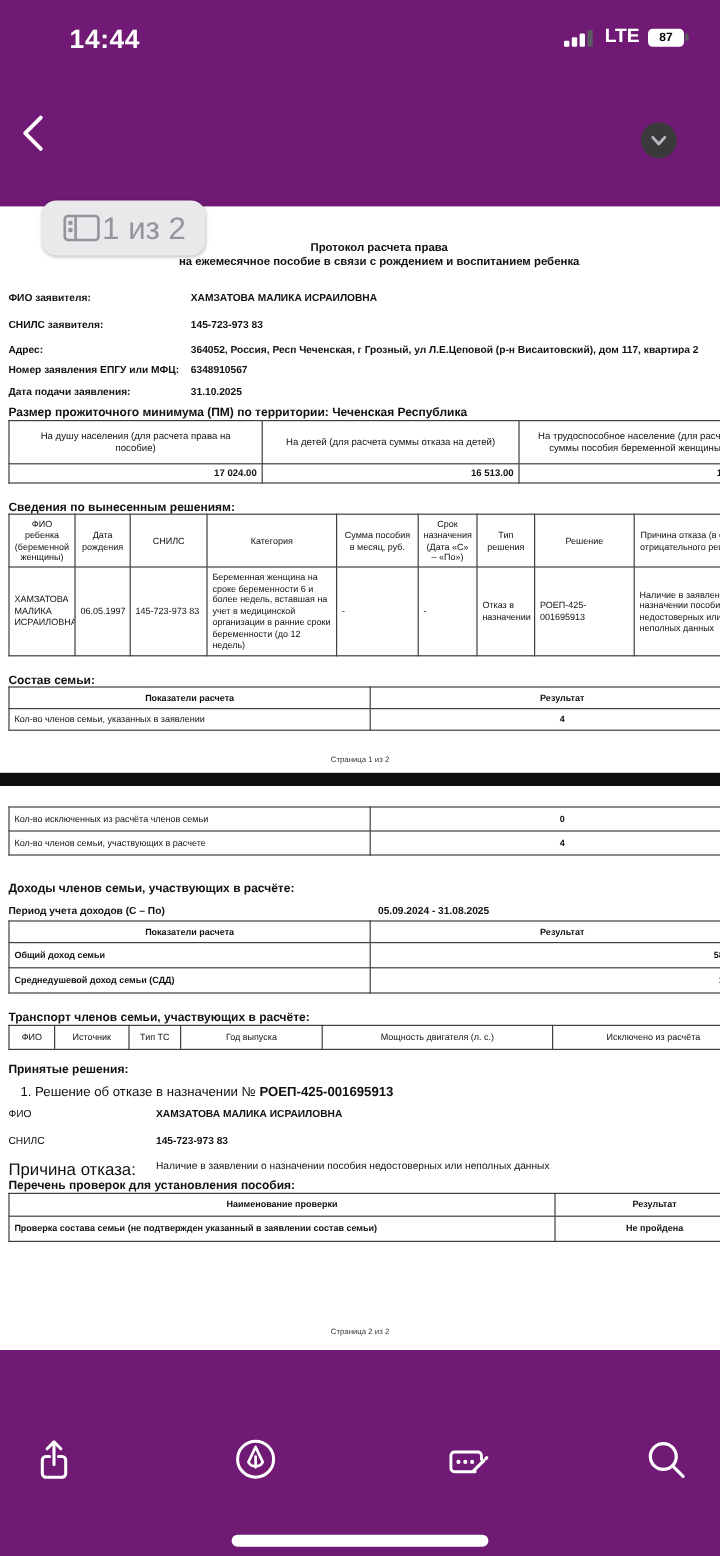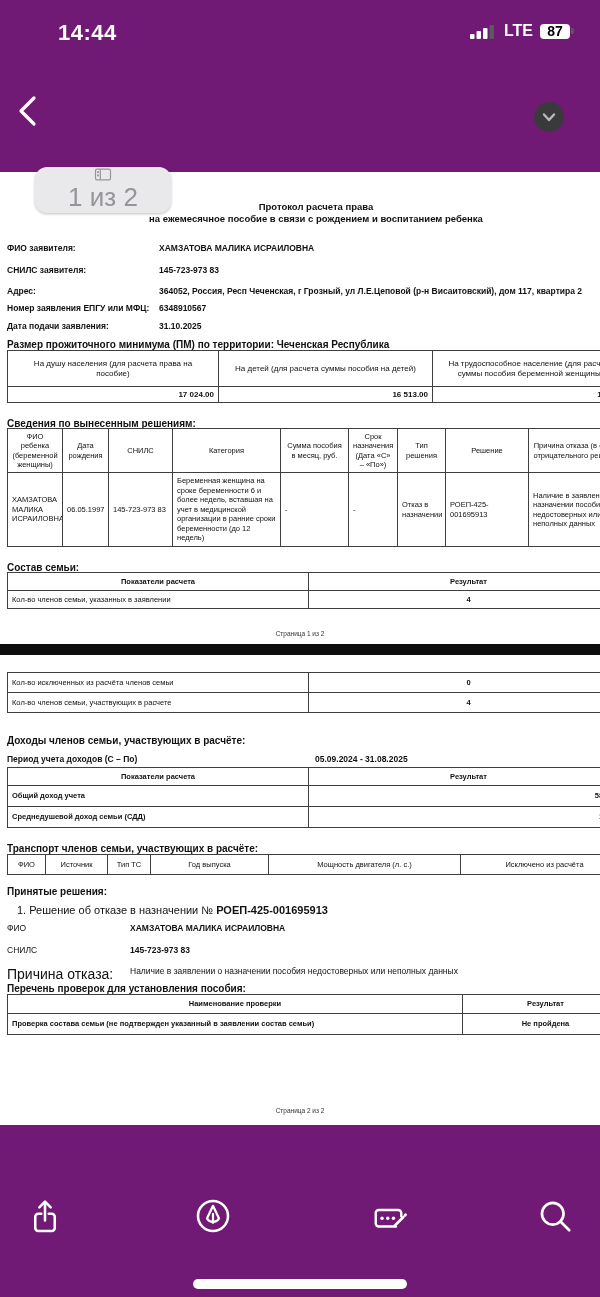--- a/index.html
+++ b/index.html
@@ -6,31 +6,31 @@
   .screen{position:relative;width:600px;height:1297px;background:#701a75;overflow:hidden;
           font-family:"Liberation Sans",sans-serif;}
   .abs{position:absolute;}
 
   
   .status-time{left:58px;top:20px;color:#fff;font-size:22px;font-weight:bold;letter-spacing:.5px;}
   .status-right{right:30px;top:22px;display:flex;align-items:center;gap:7px;}
   .lte{color:#fff;font-size:16px;font-weight:600;}
   .battery{position:relative;width:30px;height:15px;background:#fff;border-radius:4px;
            display:flex;align-items:center;justify-content:center;}
-  .battery span{color:#000;font-size:14px;font-weight:bold;}
+  .battery span{color:#000;font-size:10px;font-weight:bold;}
   .battery-tip{position:absolute;right:-4px;top:4.5px;width:3px;height:6px;background:#5a5a5e;border-radius:0 2px 2px 0;}
   .nav-back{left:12px;top:92px;width:34px;height:38px;}
   .nav-title{left:76px;top:95px;color:#fff;font-size:25px;font-weight:700;white-space:nowrap;}
   .nav-more{left:534px;top:102px;width:30px;height:30px;border-radius:50%;background:#3a3a3c;
             display:flex;align-items:center;justify-content:center;}
 
   
   .pager{left:35px;top:167px;width:136px;height:46px;border-radius:12px;background:#e9e9eb;
          display:flex;align-items:center;justify-content:center;gap:0;z-index:5;
-         box-shadow:0 1px 3px rgba(0,0,0,.25);flex-direction:column;}
+         box-shadow:0 1px 3px rgba(0,0,0,.25);}
   .pager-label{color:#94949a;font-size:26px;}
 
   
   .page{left:0;width:600px;background:#fff;overflow:hidden;}
   .page-inner{position:absolute;left:0;top:0;width:632px;color:#111;}
   .page1{top:172px;height:592px;}
   .sep{left:0;top:644px;width:600px;height:11px;background:#0e0e0e;}
   .page2{top:655px;height:470px;}
 
   .doc-title{left:0;top:29px;width:632px;text-align:center;font-size:9.5px;font-weight:bold;line-height:12px;}
@@ -116,21 +116,21 @@
       <div class="abs cap" style="left:7px;top:167px;">Размер прожиточного минимума (ПМ) по территории: Чеченская Республика</div>
       <table class="doc" style="top:178px;width:621px;font-size:8px;">
         <colgroup>
             <col style="width:211px">
             <col style="width:214px">
             <col style="width:196px">
           </colgroup>
         <tbody>
             <tr style="height:36px;">
           <td class="hd" style="padding:2px 22px;">На душу населения (для расчета права на пособие)</td>
-          <td class="hd">На детей (для расчета суммы пособия на детей)</td>
+          <td class="hd">На детей (для расчета суммы отказа на детей)</td>
           <td class="hd" style="padding:2px 10px;">На трудоспособное население (для расчета суммы пособия беременной женщины)</td>
         </tr>
         <tr style="height:16px;">
           <td class="num">17 024.00</td>
           <td class="num">16 513.00</td>
           <td class="num-cut">18 556.</td>
         </tr>
       </tbody>
         </table>
 
@@ -223,21 +223,21 @@
         <colgroup>
             <col style="width:301px">
             <col style="width:320px">
           </colgroup>
         <tbody>
             <tr style="height:18px;">
           <td class="hdb">Показатели расчета</td>
           <td class="hdb">Результат</td>
         </tr>
         <tr style="height:21px;">
-          <td class="bold">Общий доход учета</td>
+          <td class="bold">Общий доход семьи</td>
           <td class="num-cut">585 535.</td>
         </tr>
         <tr style="height:21px;">
           <td class="bold">Среднедушевой доход семьи (СДД)</td>
           <td class="num-cut">12 198.</td>
         </tr>
       </tbody>
         </table>
 
       <div class="abs cap" style="left:7px;top:188px;">Транспорт членов семьи, участвующих в расчёте:</div>

